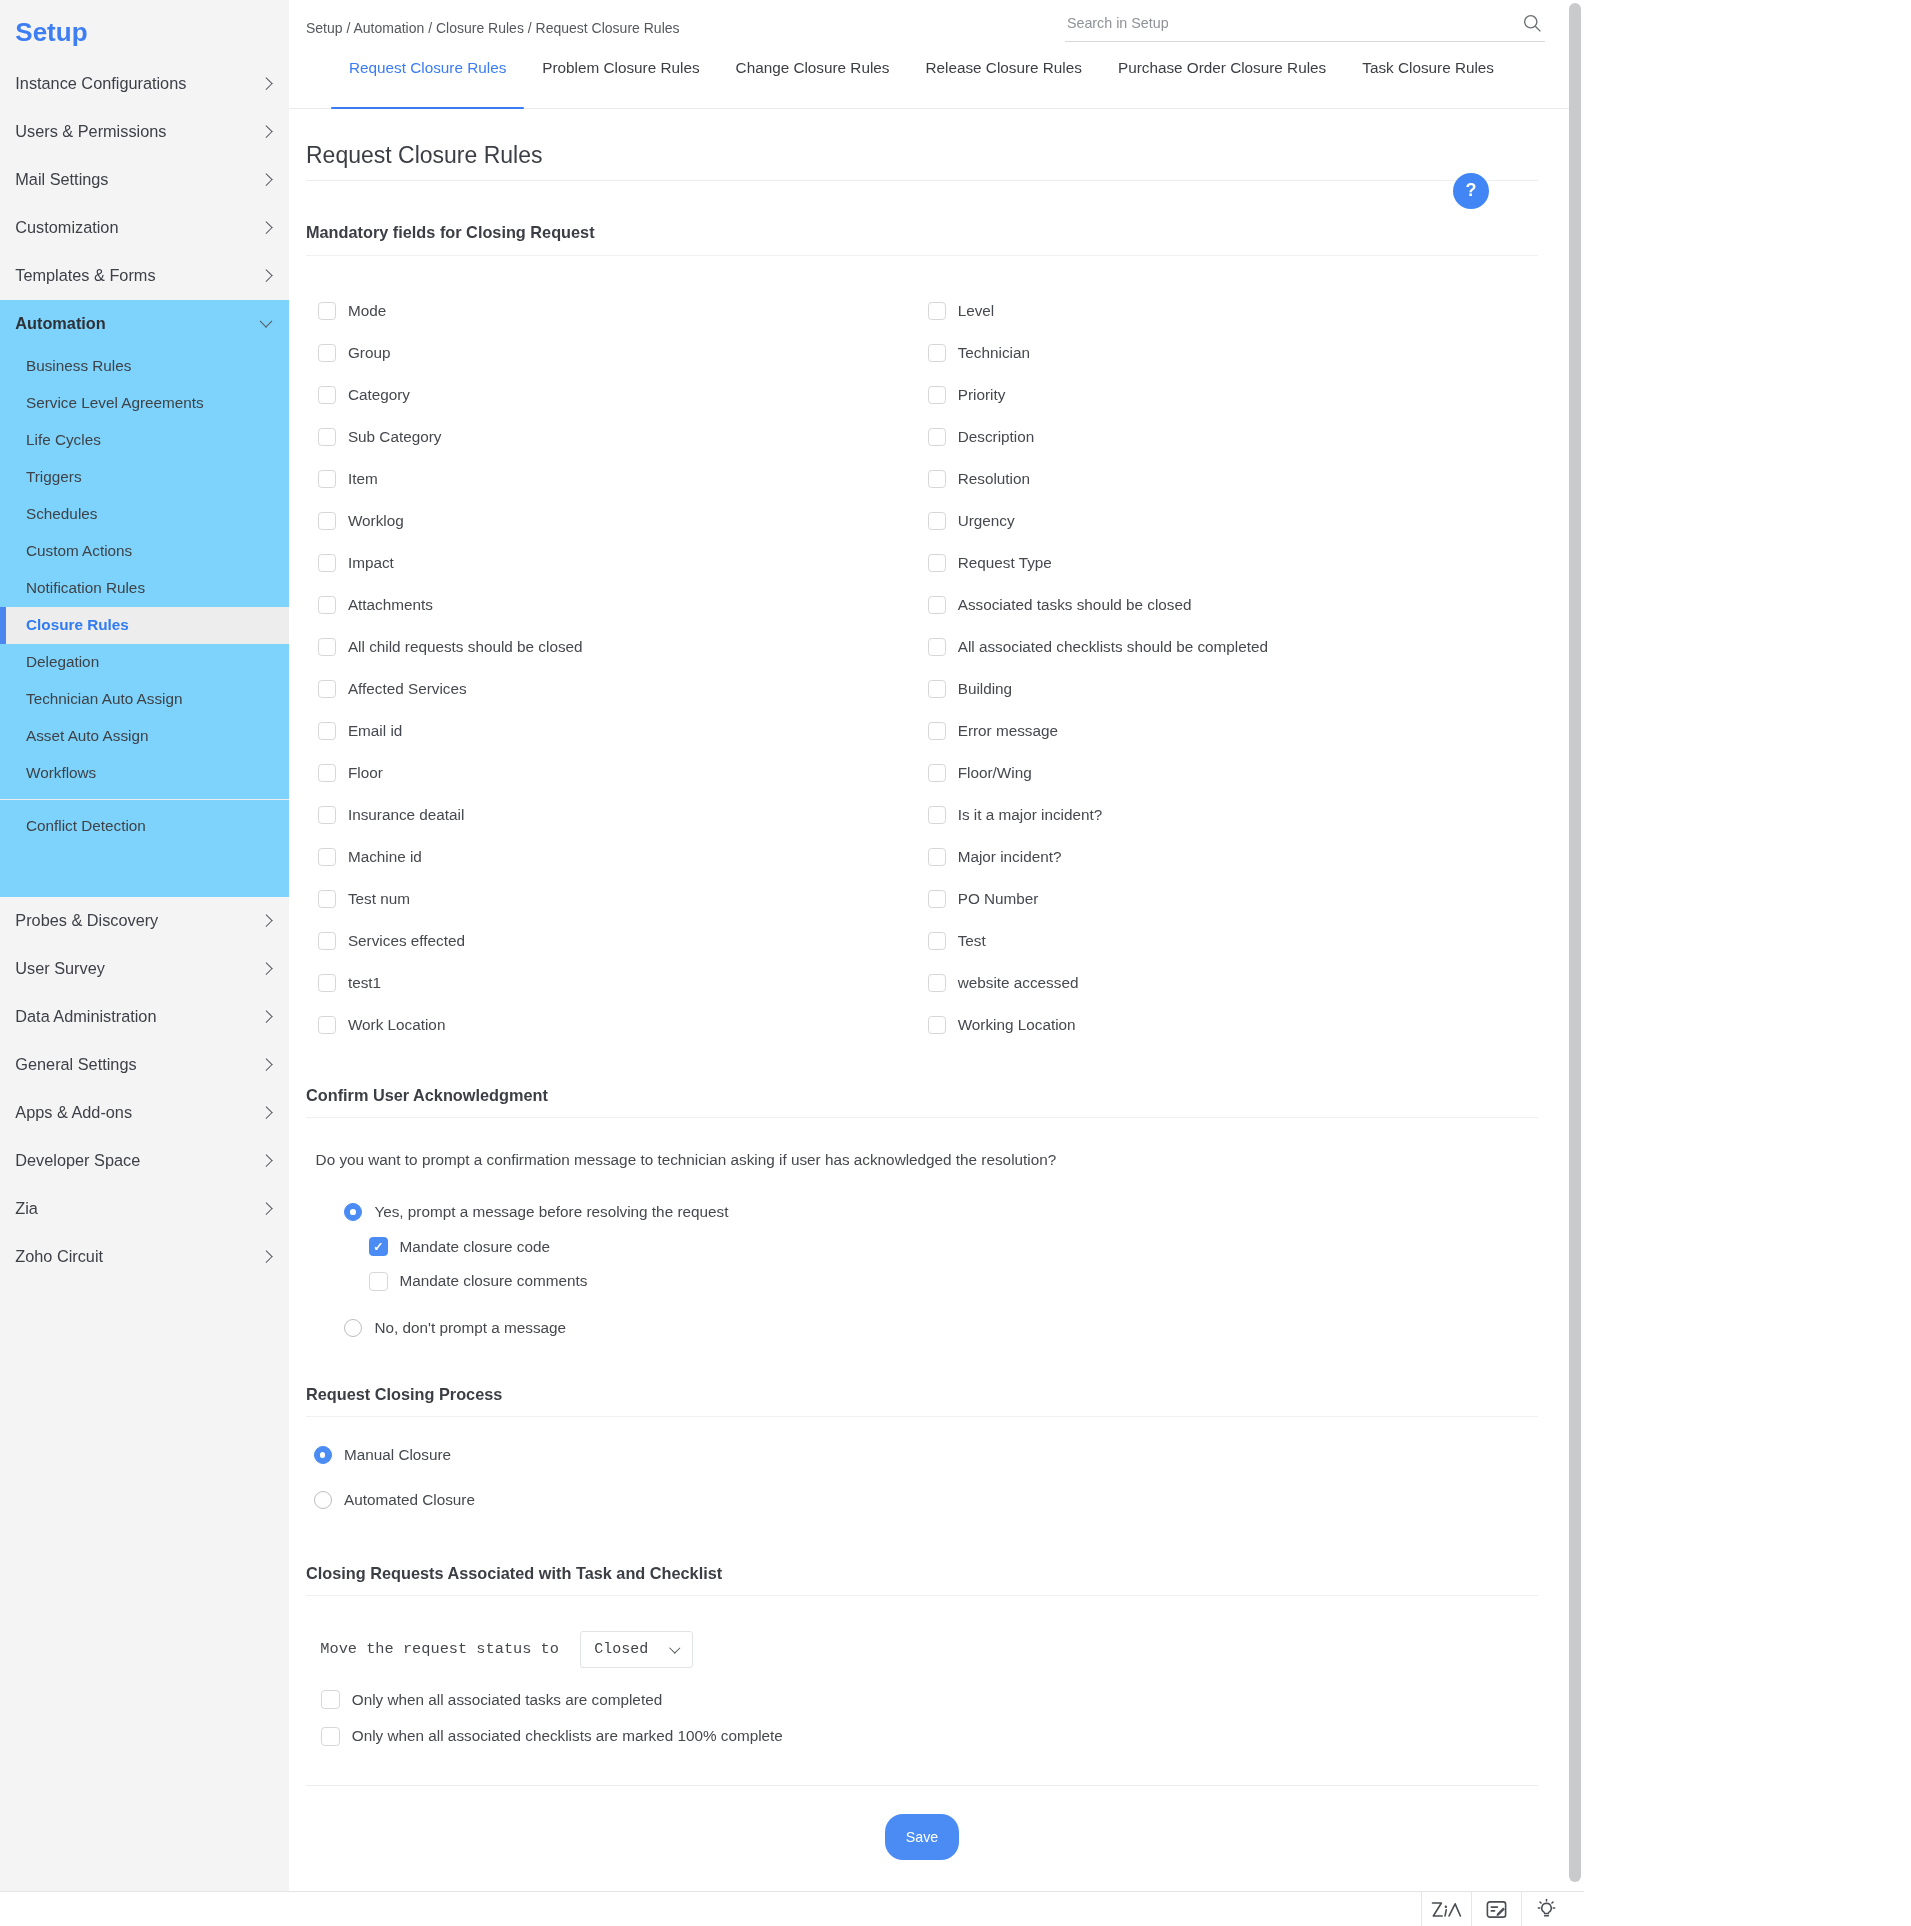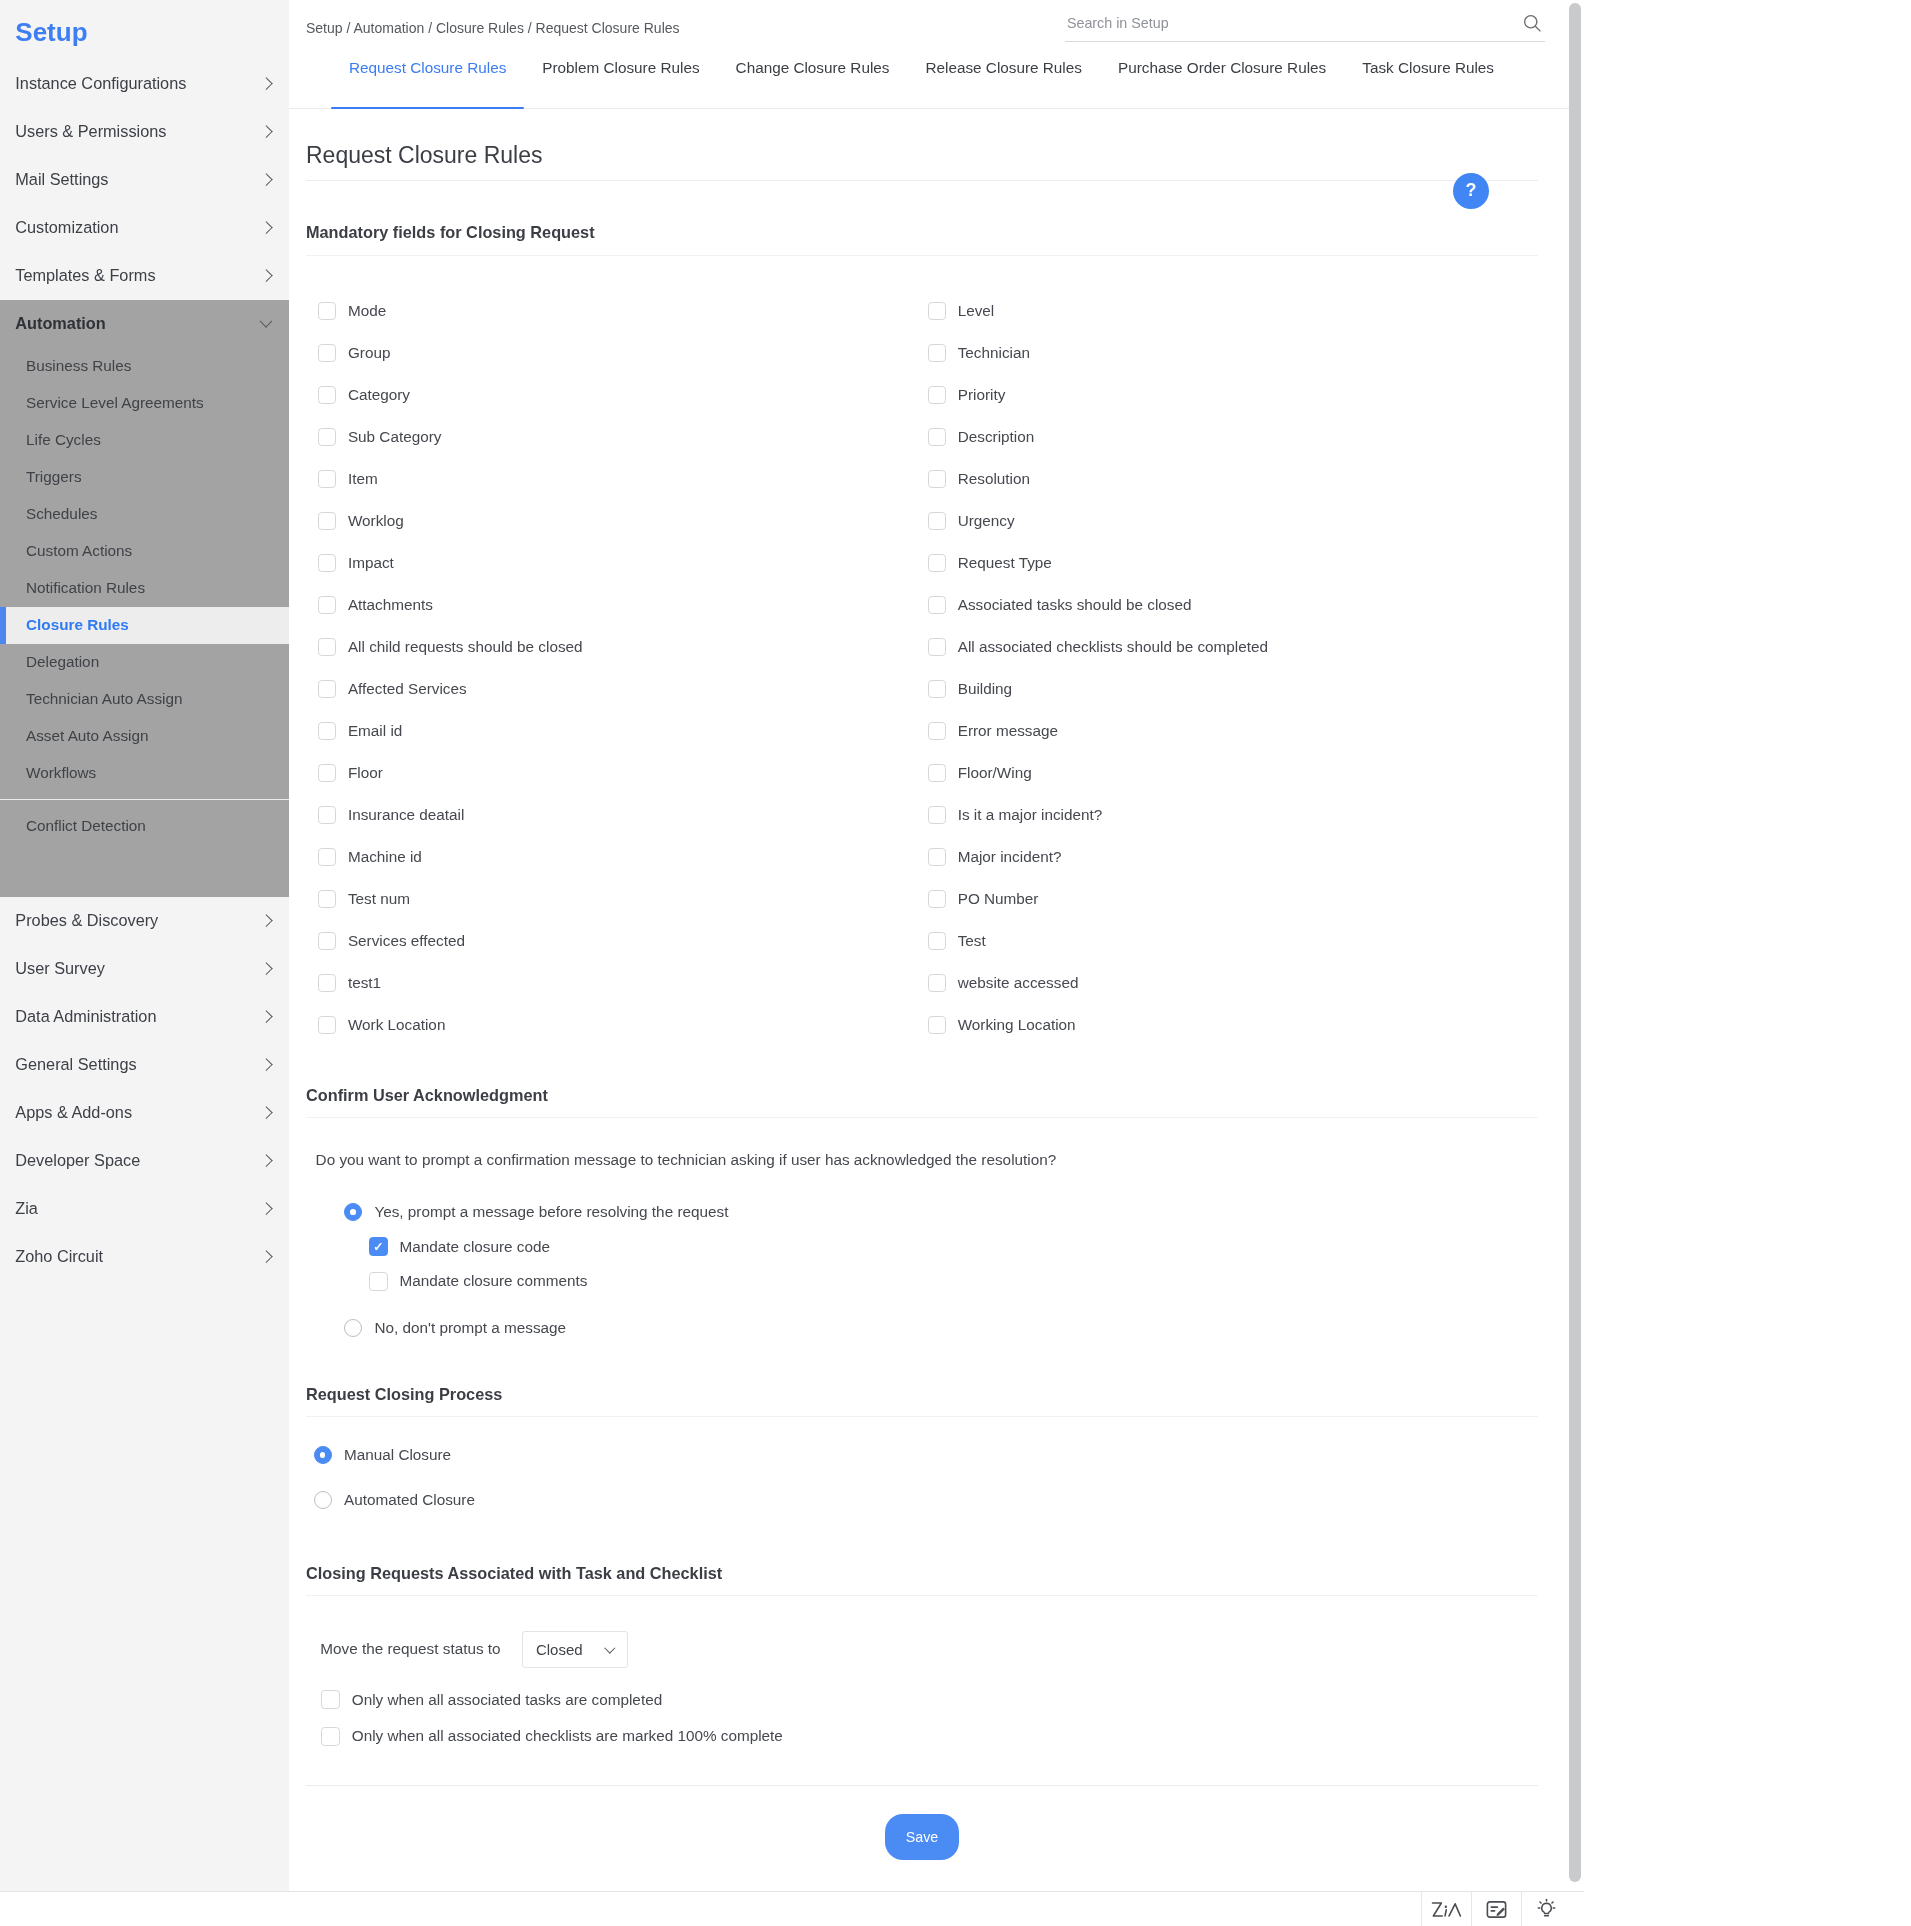--- a/index.html
+++ b/index.html
@@ -8,21 +8,21 @@
 
   
   .sidebar { position:absolute; left:0; top:0; width:289px; height:1891px; background:#f4f4f5; overflow:hidden; }
   .sb-title { padding:17px 15.3px 11.5px 15.3px; font-size:26px; font-weight:bold; color:#3e7ef3; }
   .side-item { height:48px; display:flex; align-items:center; justify-content:space-between;
                padding:0 18px 0 15.3px; font-size:16.3px; color:#3d4046; cursor:pointer; }
   .side-item-label { white-space:nowrap; }
   .chev { width:8.6px; height:8.6px; border-right:1.9px solid #55585d; border-top:1.9px solid #55585d; flex:0 0 auto; }
   .chev-right { transform:rotate(45deg); }
   .chev-down  { transform:rotate(135deg); margin-top:-3.8px; }
-  .auto-panel { background:#a3a3a3; padding-bottom:52px;text-align:right; }
+  .auto-panel { background:#7dd3fc; padding-bottom:52px;text-align:right; }
   .auto-header { font-weight:bold; color:#2e3136; }
   .sub-item { position:relative; height:37px; display:flex; align-items:center; padding-left:26px;
               font-size:15.3px; color:#3f4247; cursor:pointer; }
   .sub-item.active { background:#ededee; color:#2f7bf2; font-weight:bold; }
   .sub-item.active::before { content:""; position:absolute; left:0; top:0; bottom:0; width:5.7px; background:#4c87f0; }
   .sub-divider { border-top:1px solid #ececee; margin:7.6px 0; }
 
   
   .main { position:absolute; left:289px; top:0; right:8px; height:1891px; background:#fff; overflow:hidden; }
   .topbar { position:relative; height:46px; }
@@ -68,21 +68,21 @@
   .row-yes { margin:34px 0 0 38px; }
   .sub-cb { margin-left:63px; height:25px; }
   .sub-cb .cb { width:19px; height:19px; }
   .sub-cb-1 { margin-top:13.4px; }
   .sub-cb-2 { margin-top:9.6px; }
   .row-no { margin:25px 0 0 38px; }
 
   .row-manual { margin:29px 0 0 7.6px; }
   .row-automated { margin:27px 0 0 7.6px; }
 
-  .move-row { margin:34px 0 0 14.3px; display:flex; align-items:center; height:38px; }
+  .move-row { margin:34px 0 0 14.3px; display:flex; align-items:center; height:38px;font-family:Liberation Mono, monospace; }
   .move-label { font-size:15.3px; color:#45484e; }
   .select-box { margin-left:21px; display:inline-flex; align-items:center; border:1px solid #e2e3e5;
                 border-radius:3px; padding:8.6px 13.4px; cursor:pointer; background:#fff; }
   .select-value { font-size:15px; color:#3f4247; }
   .select-chev { width:7.6px; height:7.6px; border-right:1.9px solid #55585d; border-bottom:1.9px solid #55585d;
                  transform:rotate(45deg); margin-left:23px; margin-top:-3.8px; }
   .bottom-cb-1 { margin:19px 0 0 15.3px; height:25px; }
   .bottom-cb-2 { margin:11.5px 0 0 15.3px; height:25px; }
   .bottom-cb .cb { width:19px; height:19px; }
 

